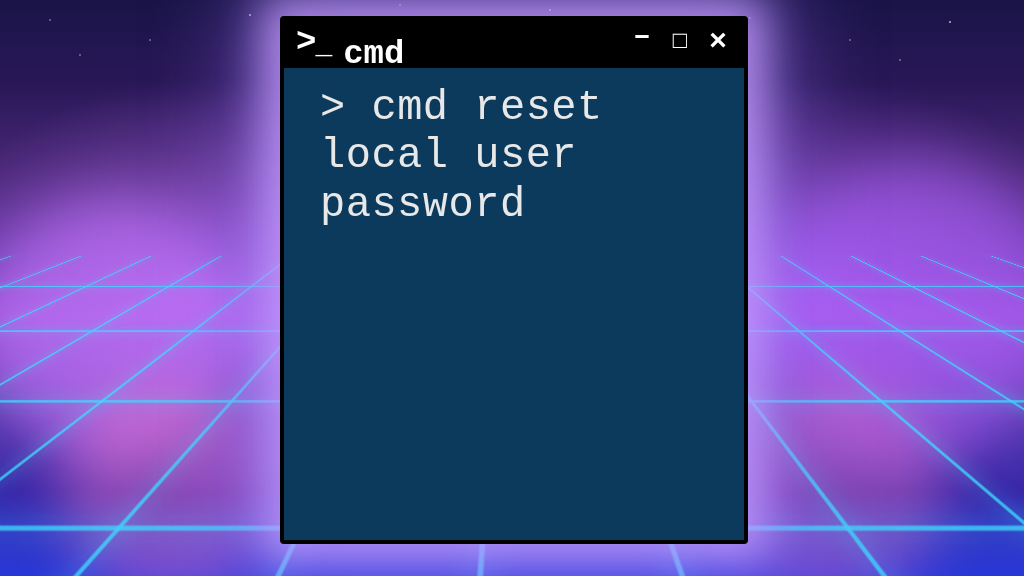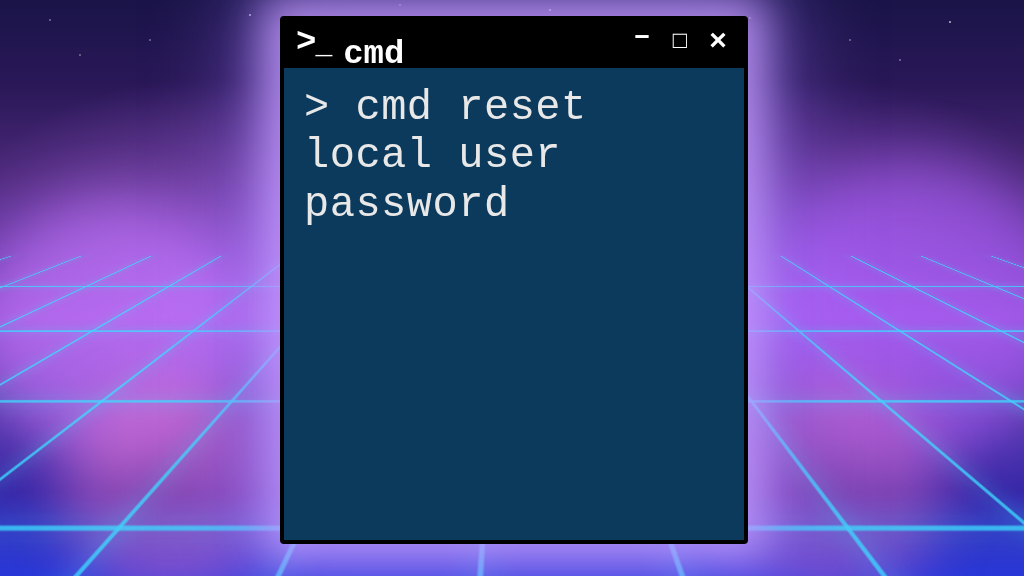--- a/index.html
+++ b/index.html
@@ -149,21 +149,21 @@
     .win-btn.max { font-size: 24px; }
     .win-btn.close { font-size: 30px; }
 
     
     .terminal-body {
       flex: 1;
       background: #0b3a5c;
       color: #e8e8e8;
       font-size: 42px;
       line-height: 1.15;
-      padding: 16px 20px;
+      padding: 16px 36px;
       font-family: 'Consolas', 'Courier New', monospace;
       white-space: pre-wrap;
       word-break: break-word;
       letter-spacing: 0.5px;
       font-weight: 520;
     }
 
     .prompt-char { display: inline; }
   </style>
 </head>

